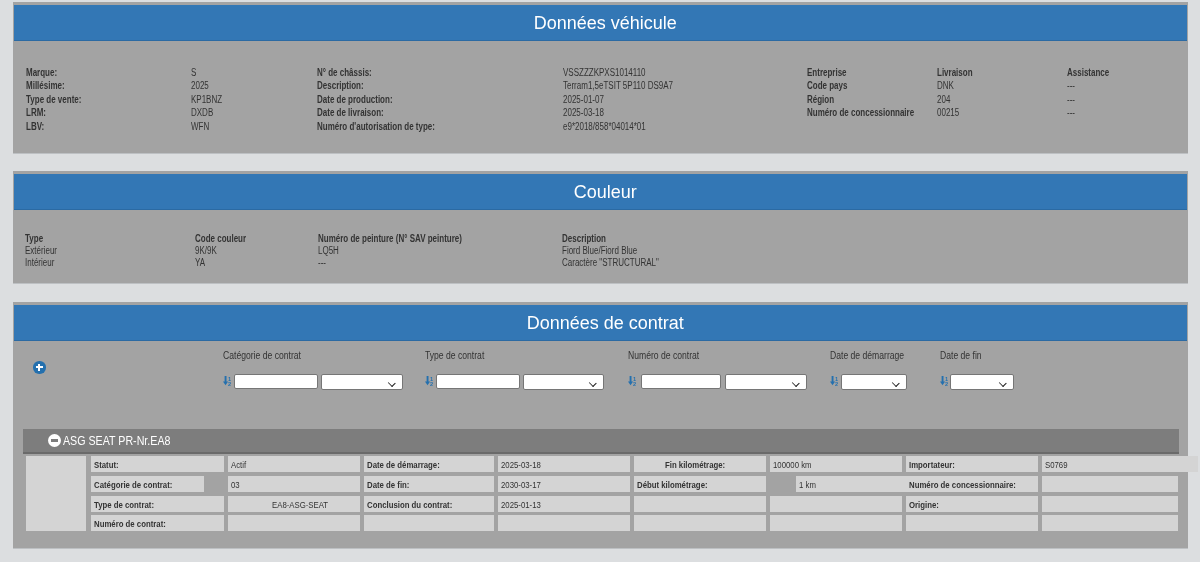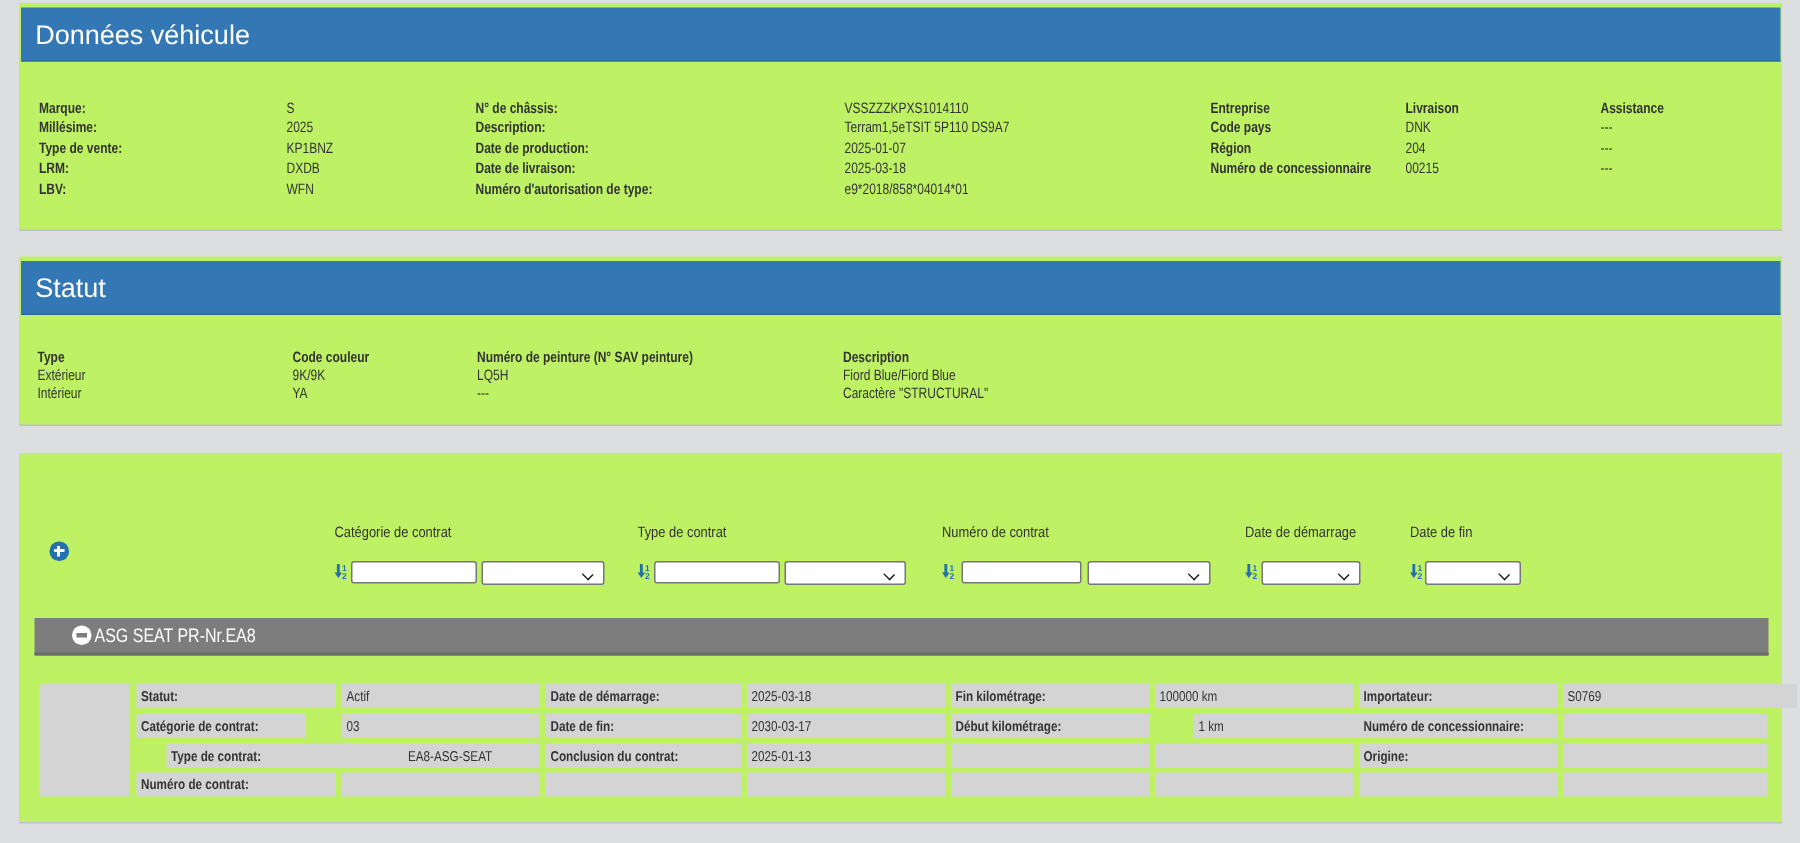--- a/index.html
+++ b/index.html
@@ -1,17 +1,17 @@
 <!DOCTYPE html>
 <html><head>
 <meta charset="utf-8">
 <style>
   html,body{margin:0;padding:0;}
   body{width:1200px;height:562px;background:#dcdee0;font-family:"Liberation Sans",sans-serif;position:relative;overflow:hidden;}
-  .panel{position:absolute;left:13px;width:1175px;background:#bef264;box-shadow:0 1px 0 rgba(150,155,160,0.45);}
+  .panel{position:absolute;left:13px;width:1175px;background:#a3a3a3;box-shadow:0 1px 0 rgba(150,155,160,0.45);text-align:center;}
   .hdr{position:absolute;left:1px;right:1px;top:3px;height:36px;background:#3377b5;border-bottom:1px solid #2b6aa3;color:#fff;font-size:18px;line-height:37px;padding-left:9.5px;box-sizing:border-box;font-weight:400;}
   .lbl{font-weight:bold;color:#333;}
   .colblk{position:absolute;font-size:10px;line-height:13.5px;color:#333;transform:scaleX(0.8);transform-origin:0 0;white-space:nowrap;}
   .colblk div{height:13.5px;}
   .c2blk{position:absolute;font-size:10px;line-height:12px;color:#333;transform:scaleX(0.8);transform-origin:0 0;white-space:nowrap;}
   .c2blk div{height:12px;}
   
   .plus{position:absolute;width:12.5px;height:12.5px;border-radius:50%;background:#2470ae;}
   .plus:before{content:"";position:absolute;left:2.9px;top:5.1px;width:6.8px;height:2.4px;background:#fff;}
   .plus:after{content:"";position:absolute;left:5.1px;top:2.9px;width:2.4px;height:6.8px;background:#fff;}
@@ -77,21 +77,21 @@
     <div>00215</div>
 </div>
 <div class="colblk" style="left:1067px;top:65.5px;">
   <div class="lbl">Assistance</div>
     <div>---</div>
     <div>---</div>
     <div>---</div>
 </div>
 
 <div class="panel" style="top:171px;height:112px;">
-  <div class="hdr">Statut</div>
+  <div class="hdr">Couleur</div>
 </div>
 <div class="c2blk" style="left:25px;top:233px;">
   <div class="lbl">Type</div>
     <div>Extérieur</div>
     <div>Intérieur</div>
 </div>
 <div class="c2blk" style="left:195px;top:233px;">
   <div class="lbl">Code couleur</div>
     <div>9K/9K</div>
     <div>YA</div>
@@ -101,21 +101,22 @@
     <div>LQ5H</div>
     <div>---</div>
 </div>
 <div class="c2blk" style="left:562px;top:233px;">
   <div class="lbl">Description</div>
     <div>Fiord Blue/Fiord Blue</div>
     <div>Caractère "STRUCTURAL"</div>
 </div>
 
 <div class="panel" style="top:302px;height:246px;">
-  <div class="bar2" style="top:110px;padding-left:32px;">
+  <div class="hdr">Données de contrat</div>
+  <div class="bar2" style="top:127px;padding-left:32px;">
     <div class="cminus" style="left:25px;top:5px;"></div>
     <span style="position:absolute;left:40px;top:0;font-size:13px;line-height:23px;transform:scaleX(0.82);transform-origin:0 50%;white-space:nowrap;">ASG SEAT PR-Nr.EA8</span>
   </div>
 </div>
 
 <div class="plus" style="left:33px;top:361px;"></div>
 
 <div class="flabel" style="left:223px;top:350px;">Catégorie de contrat</div>
 <svg class="sorti" style="left:223px;top:376px;" viewBox="0 0 9 10">
     <g fill="#2470ae">
@@ -173,35 +174,35 @@
     </g>
   </svg>
 <div class="tselect" style="left:950px;top:374px;width:64px;"></div>
 
 <div class="cell" style="left:26px;top:456px;width:60px;height:75px;"></div>
 
 <div class="cell cl" style="left:91px;top:456px;width:133px;"><span>Statut:</span></div>
 <div class="cell" style="left:228px;top:456px;width:132px;"><span>Actif</span></div>
 <div class="cell cl" style="left:364px;top:456px;width:130px;"><span>Date de démarrage:</span></div>
 <div class="cell" style="left:498px;top:456px;width:132px;"><span>2025-03-18</span></div>
-<div class="cell cl" style="left:634px;top:456px;width:132px;"><span>Fin kilométrage:</span></div>
+<div class="cell cl" style="left:634px;top:456px;width:132px;text-align:center;"><span>Fin kilométrage:</span></div>
 <div class="cell" style="left:770px;top:456px;width:132px;"><span>100000 km</span></div>
 <div class="cell cl" style="left:906px;top:456px;width:132px;"><span>Importateur:</span></div>
 <div class="cell" style="left:1042px;top:456px;width:156px;"><span>S0769</span></div>
 
 <div class="cell cl" style="left:91px;top:476px;width:113px;"><span>Catégorie de contrat:</span></div>
 <div class="cell" style="left:228px;top:476px;width:132px;"><span>03</span></div>
 <div class="cell cl" style="left:364px;top:476px;width:130px;"><span>Date de fin:</span></div>
 <div class="cell" style="left:498px;top:476px;width:132px;"><span>2030-03-17</span></div>
 <div class="cell cl" style="left:634px;top:476px;width:132px;"><span>Début kilométrage:</span></div>
 <div class="cell" style="left:796px;top:476px;width:122px;"><span>1 km</span></div>
 <div class="cell cl" style="left:906px;top:476px;width:132px;"><span>Numéro de concessionnaire:</span></div>
 <div class="cell" style="left:1042px;top:476px;width:136px;"></div>
 
-<div class="cell cl" style="left:91px;top:496px;width:133px;margin-left:20px;"><span>Type de contrat:</span></div>
+<div class="cell cl" style="left:91px;top:496px;width:133px;"><span>Type de contrat:</span></div>
 <div class="cell" style="left:228px;top:496px;width:132px;padding-left:44px;"><span>EA8-ASG-SEAT</span></div>
 <div class="cell cl" style="left:364px;top:496px;width:130px;"><span>Conclusion du contrat:</span></div>
 <div class="cell" style="left:498px;top:496px;width:132px;"><span>2025-01-13</span></div>
 <div class="cell" style="left:634px;top:496px;width:132px;"></div>
 <div class="cell" style="left:770px;top:496px;width:132px;"></div>
 <div class="cell cl" style="left:906px;top:496px;width:132px;"><span>Origine:</span></div>
 <div class="cell" style="left:1042px;top:496px;width:136px;"></div>
 
 <div class="cell cl" style="left:91px;top:515px;width:133px;"><span>Numéro de contrat:</span></div>
 <div class="cell" style="left:228px;top:515px;width:132px;"></div>

